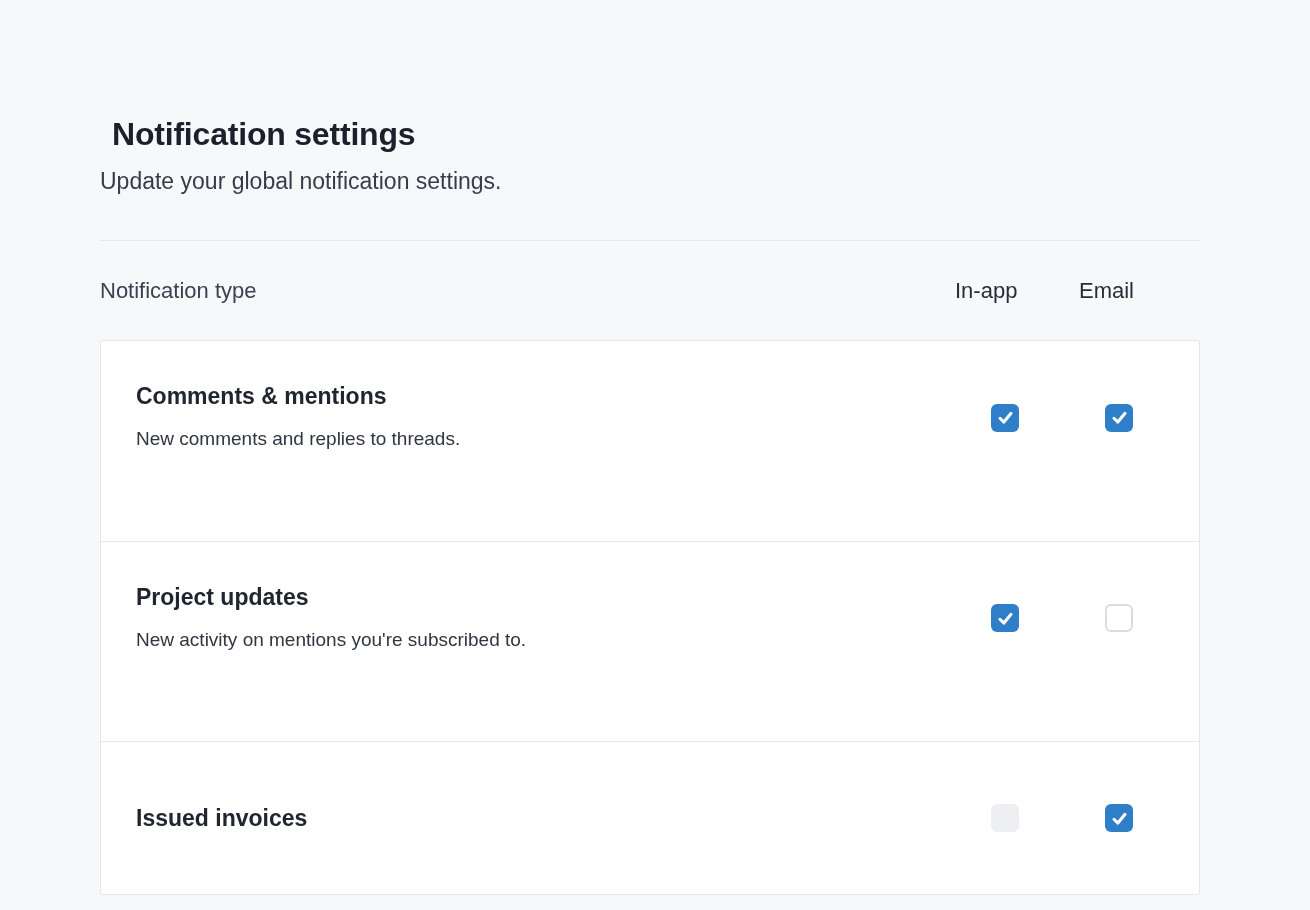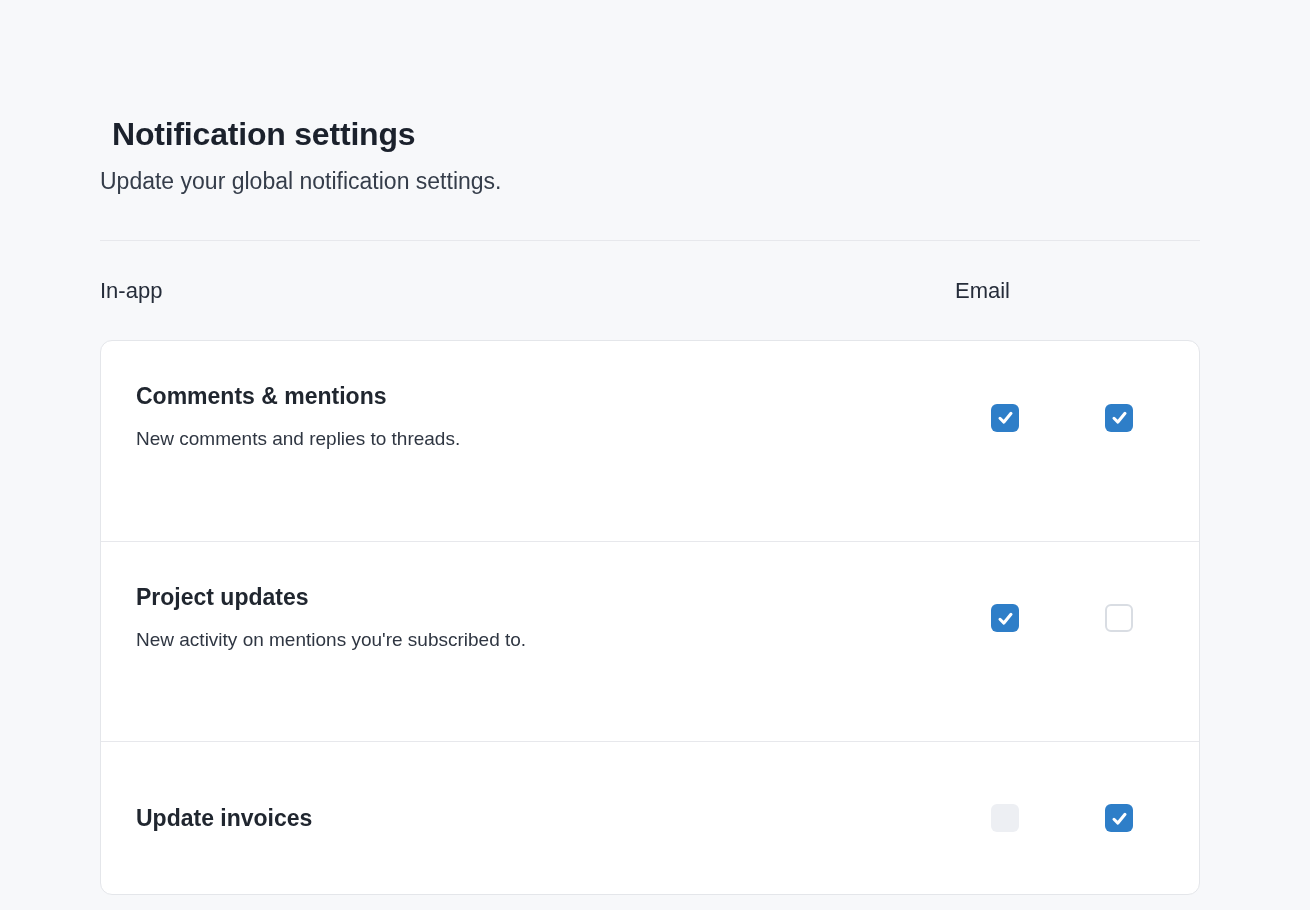--- a/index.html
+++ b/index.html
@@ -61,21 +61,21 @@
     color: #3a4250;
   }
   .col-head {
     font-size: 22px;
     color: #262d3a;
     text-align: left;
   }
   .card {
     background: #ffffff;
     border: 1px solid var(--card-border);
-    border-radius: 12px;
+    border-radius: 2px;
   }
   .row {
     min-height: 153px;
     padding: 0 40px 0 35px;
   }
   .row + .row { border-top: 1px solid var(--divider); margin-top: 47px; }
   .row-title {
     font-size: 23px;
     line-height: 30px;
     font-weight: 700;
@@ -107,20 +107,21 @@
 <body>
 
 <div class="container">
 
   <h1 class="page-title">Notification settings</h1>
   <p class="page-subtitle">Update your global notification settings.</p>
 
   <div class="top-divider"></div>
 
   <div class="grid-cols header-row">
+    <div class="col-type">Notification type</div>
     <div class="col-head">In-app</div>
     <div class="col-head">Email</div>
   </div>
 
   <div class="card">
 
     <div class="grid-cols row">
       <div>
         <div class="row-title">Comments &amp; mentions</div>
         <div class="row-desc">New comments and replies to threads.</div>
@@ -155,21 +156,21 @@
       </div>
       <div class="cb-cell">
         <div class="cb cb-unchecked" role="checkbox" aria-checked="false">
           
         </div>
       </div>
     </div>
 
     <div class="grid-cols row">
       <div>
-        <div class="row-title">Update invoices</div>
+        <div class="row-title">Issued invoices</div>
       </div>
       <div class="cb-cell">
         <div class="cb cb-disabled" role="checkbox" aria-checked="false">
           
         </div>
       </div>
       <div class="cb-cell">
         <div class="cb cb-checked" role="checkbox" aria-checked="true">
           <svg class="check" viewBox="0 0 20 20">
               <polyline points="4.2 10.8 8.3 14.8 15.8 5.6" fill="none" stroke="#ffffff" stroke-width="3.2" stroke-linecap="round" stroke-linejoin="round"></polyline>

